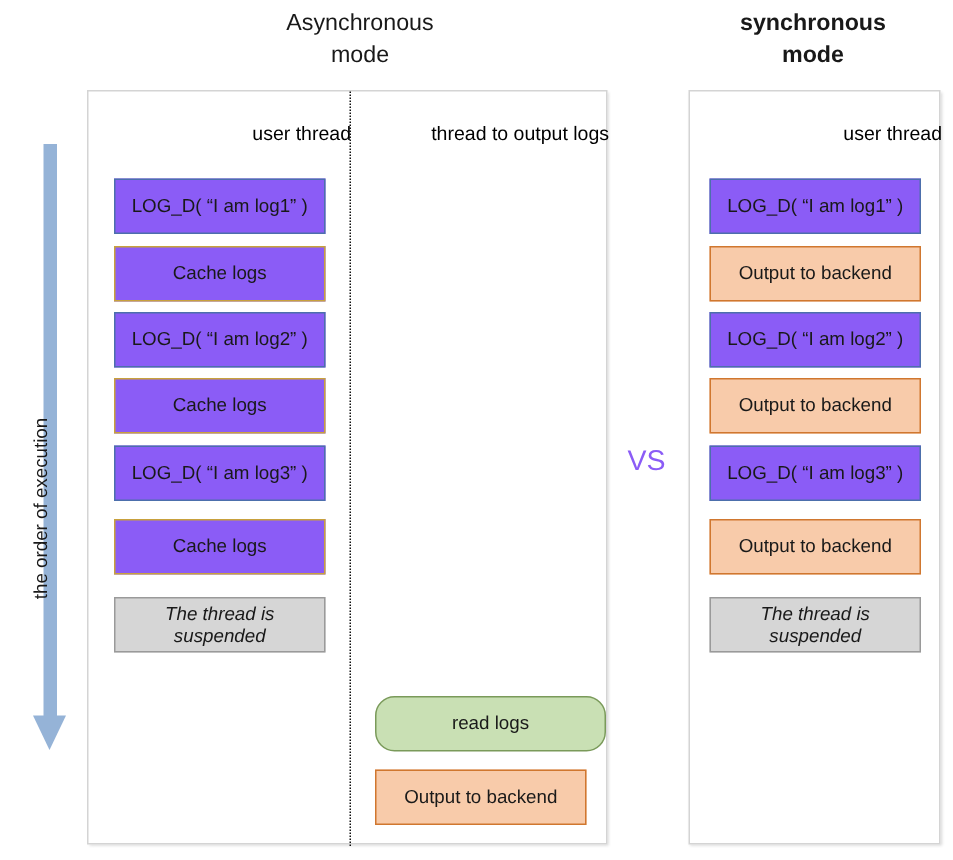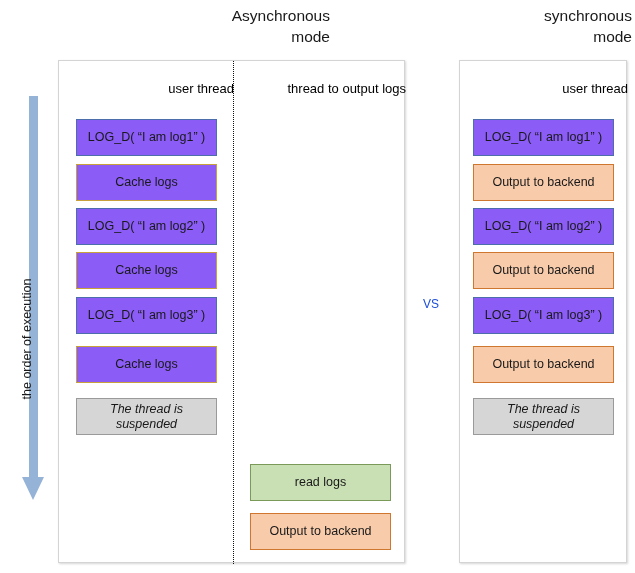--- a/index.html
+++ b/index.html
@@ -12,28 +12,28 @@
     height: 573px;
     position: relative;
     font-family: "Liberation Sans", sans-serif;
     color: #1a1a1a;
     overflow: hidden;
   }
 
   
   .title {
     position: absolute;
-    text-align: right;
+    text-align: center;
     font-size: 15.5px;
     line-height: 21px;
     color: #191919;
     white-space: pre-line;
   }
   #title-async { left: 150px; top: 5px; width: 180px; }
-  #title-sync  { left: 452px; top: 5px; width: 180px; }
+  #title-sync  { left: 452px; top: 5px; width: 180px; font-weight: bold; }
 
   
   #order-arrow-wrap {
     position: absolute;
     left: 0px;
     top: 96px;
     width: 56px;
     height: 418px;
   }
   .arrow-shaft {
@@ -119,22 +119,22 @@
   .step.orange { background: #f8cbaa; border-color: #d0772f; }
   .step.green  { background: #c9e0b4; border-color: #7a9a5a; }
   .step.grey   { background: #d6d6d6; border-color: #9a9a9a; font-style: italic; }
 
   #vs-label {
     position: absolute;
     left: 406px;
     top: 297px;
     width: 50px;
     text-align: center;
-    font-size: 12px;
-    color: #1d4ed8;
+    font-size: 19px;
+    color: #8b5cf6;
   }
 </style>
 </head>
 <body>
 
 <div class="title" id="title-async">Asynchronous
 mode</div>
 <div class="title" id="title-sync">synchronous
 mode</div>
 
@@ -152,21 +152,21 @@
 
   <div class="step blue" style="left:17px; top:58px;  width:141px; height:37px;">LOG_D( “I am log1” )</div>
   <div class="step yellow" style="left:17px; top:103px; width:141px; height:37px;">Cache logs</div>
   <div class="step blue" style="left:17px; top:147px; width:141px; height:37px;">LOG_D( “I am log2” )</div>
   <div class="step yellow" style="left:17px; top:191px; width:141px; height:37px;">Cache logs</div>
   <div class="step blue" style="left:17px; top:236px; width:141px; height:37px;">LOG_D( “I am log3” )</div>
   <div class="step yellow" style="left:17px; top:285px; width:141px; height:37px;">Cache logs</div>
   <div class="step grey" style="left:17px; top:337px; width:141px; height:37px;">The thread is
 suspended</div>
 
-  <div class="step green" style="left:191px; top:403px; width:141px; height:37px;">read logs</div>
+  <div class="step green" style="left:191px; top:403px; width:154px; height:37px;border-radius:13px;">read logs</div>
   <div class="step orange" style="left:191px; top:452px; width:141px; height:37px;">Output to backend</div>
 </div>
 
 <div id="vs-label">VS</div>
 
 <div class="panel" id="panel-sync">
   <div class="col-header" id="hdr-user-thread-sync">user thread</div>
 
   <div class="step blue" style="left:13px; top:58px;  width:141px; height:37px;">LOG_D( “I am log1” )</div>
   <div class="step orange" style="left:13px; top:103px; width:141px; height:37px;">Output to backend</div>

